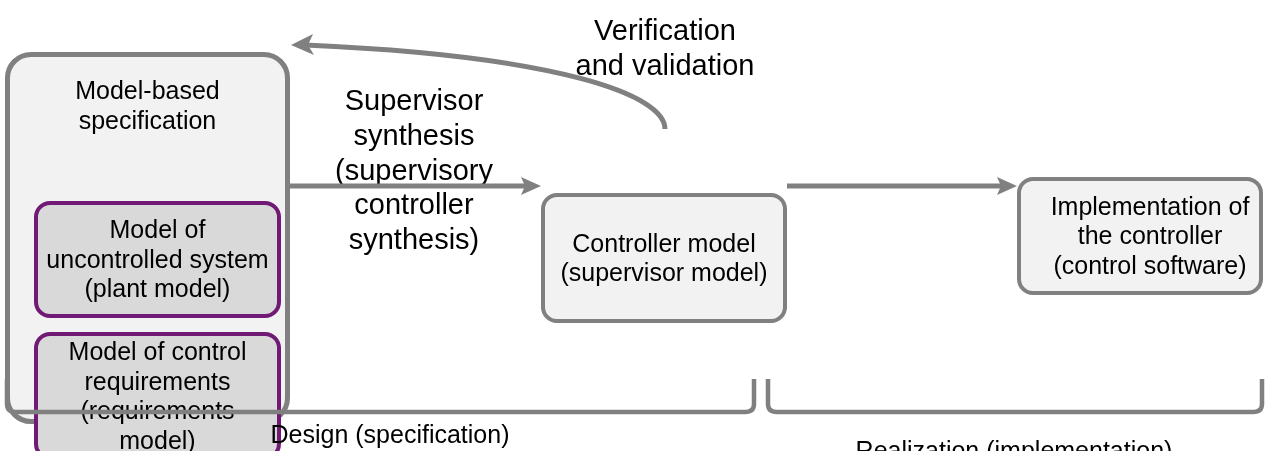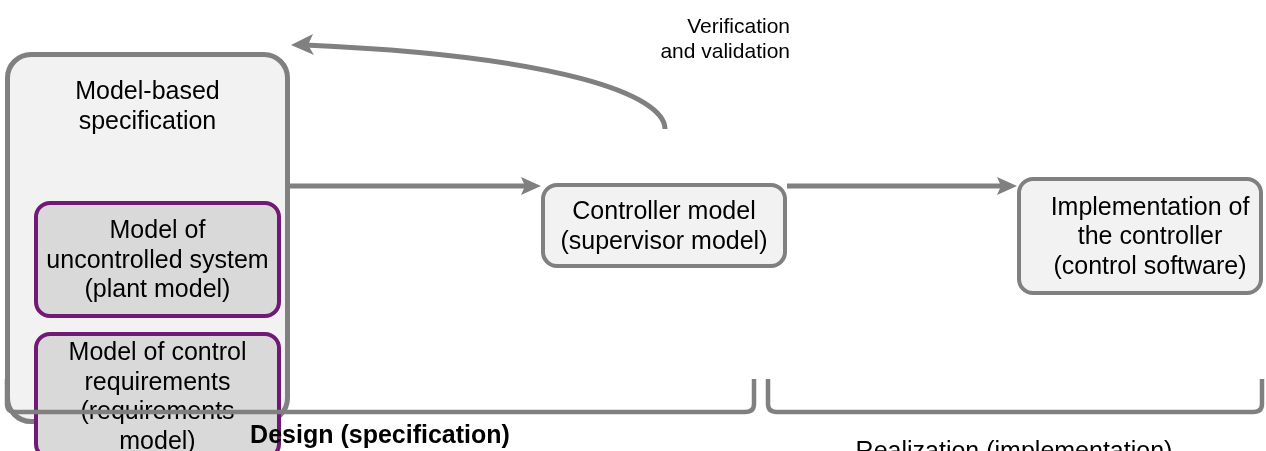--- a/index.html
+++ b/index.html
@@ -65,35 +65,35 @@
     height: 128px;
   }
   .node-box {
     background: #f2f2f2;
     border: 4px solid #808080;
     border-radius: 16px;
     font-size: 25px;
   }
   .controller-box {
     left: 541px;
-    top: 135px;
+    top: 145px;
     width: 246px;
-    height: 85px;
+    height: 130px;
   }
   .impl-box {
     left: 1017px;
     top: 129px;
     width: 246px;
     height: 118px;
     padding-left: 20px;
   }
   .edge-label {
     position: absolute;
-    text-align: right;
-    font-size: 21px;
+    text-align: center;
+    font-size: 29px;
     line-height: 1.2;
     color: #000;
     white-space: pre-line;
   }
   .lbl-synth {
     left: 290px;
     top: 83px;
     width: 248px;
   }
   .lbl-verif {
@@ -106,24 +106,23 @@
     top: 83px;
     width: 228px;
   }
   .phase-label {
     position: absolute;
     font-size: 25px;
     text-align: center;
     color: #000;
   }
   .lbl-design {
-    left: 5px;
+    left: 15px;
     top: 420px;
     width: 750px;
-    font-weight: bold;
   }
   .lbl-realization {
     left: 766px;
     top: 436px;
     width: 496px;
   }
   svg.overlay {
     position: absolute;
     left: 0;
     top: 0;
@@ -172,20 +171,23 @@
     <span style="white-space:pre-line">Controller model
 (supervisor model)</span>
   </div>
 
   <div class="box node-box impl-box">
     <span style="white-space:pre-line">Implementation of
 the controller
 (control software)</span>
   </div>
 
+  <div class="edge-label lbl-synth">Supervisor synthesis
+(supervisory
+controller synthesis)</div>
   <div class="edge-label lbl-verif">Verification
 and validation</div>
 
   <div class="phase-label lbl-design">Design (specification)</div>
   <div class="phase-label lbl-realization">Realization (implementation)</div>
 
   <svg class="overlay" viewBox="0 0 1266 451">
 
     <g>
       <line class="stroke" x1="290" y1="186" x2="528" y2="186"></line>

